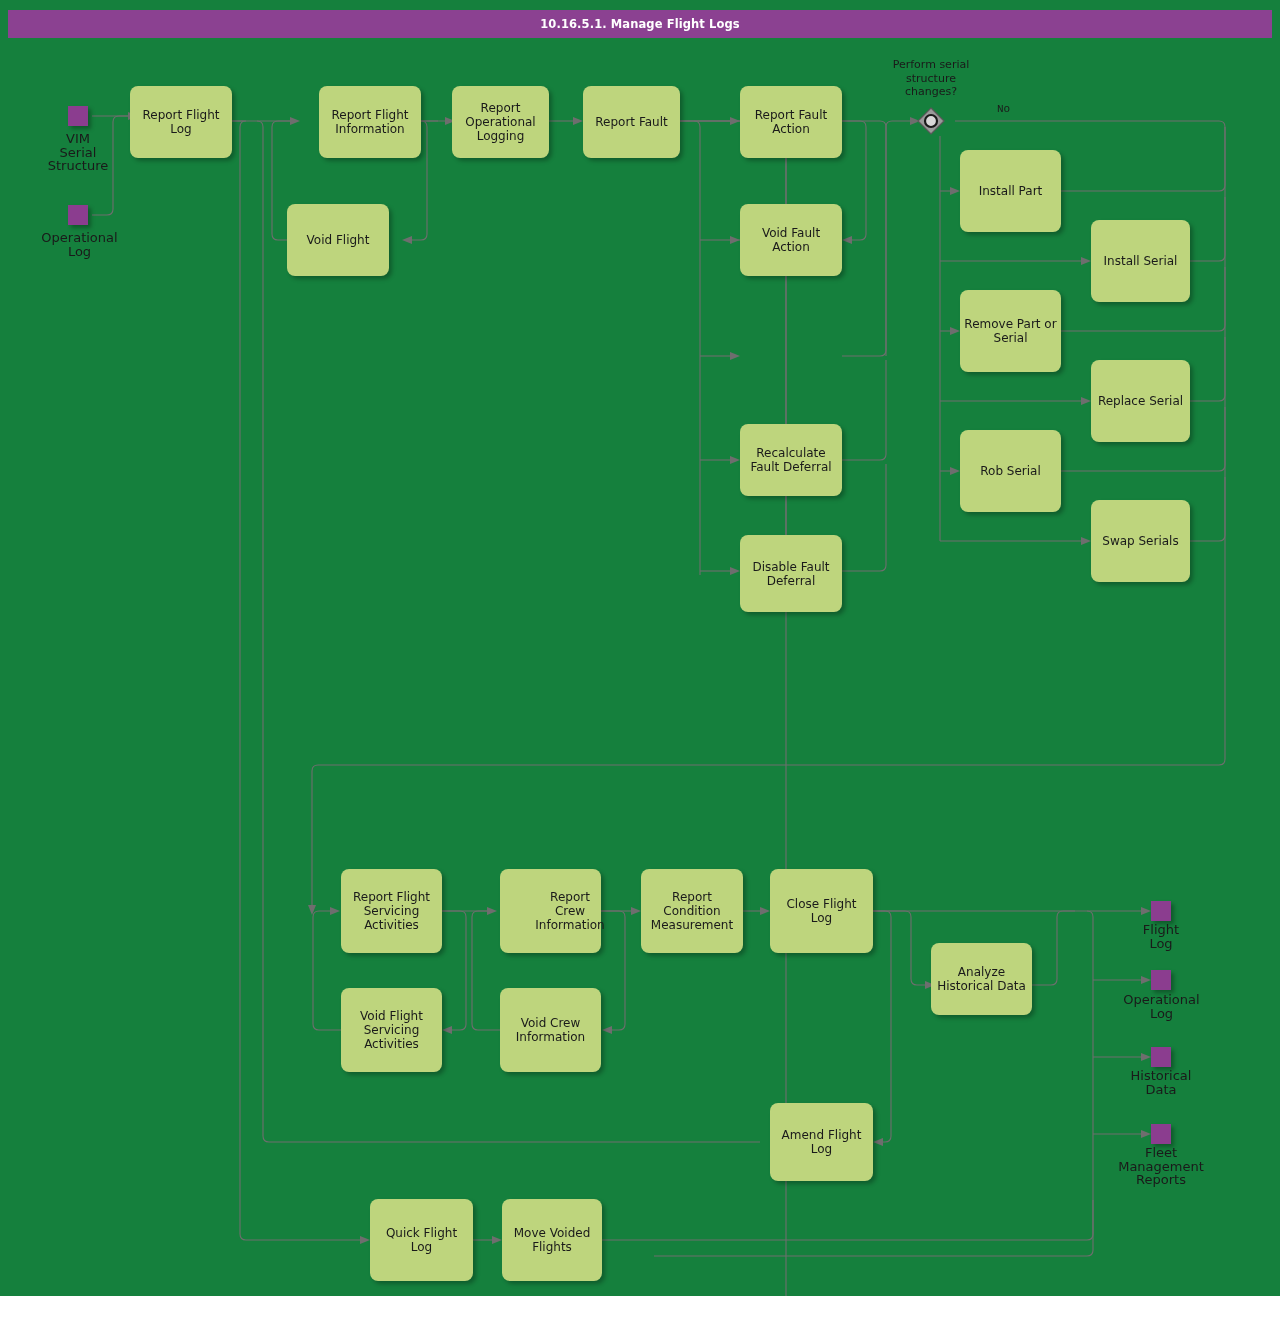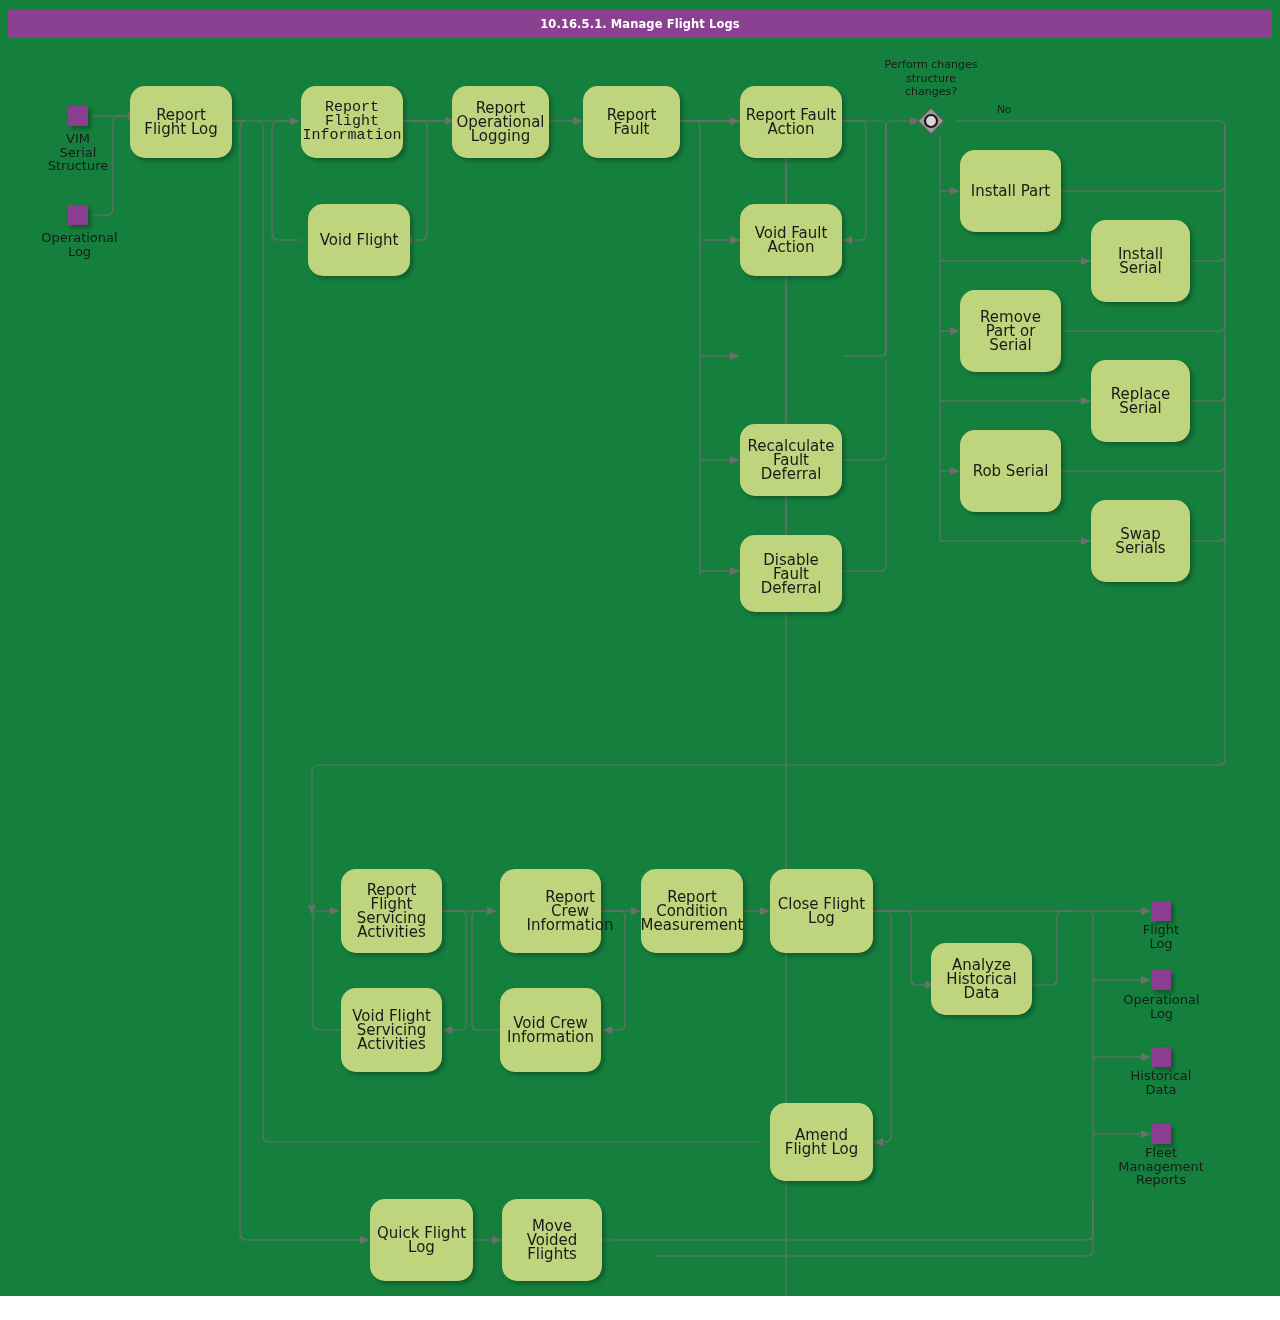--- a/index.html
+++ b/index.html
@@ -1,31 +1,31 @@
 <!DOCTYPE html>
 <html><head>
 <meta charset="utf-8">
 <style>
   html,body{margin:0;padding:0;background:#ffffff;}
   body{font-family:"DejaVu Sans",sans-serif;}
   #page{position:relative;width:1280px;height:1296px;background:#15803d;overflow:hidden;}
   #title-bar{position:absolute;left:8px;top:10px;width:1264px;height:28px;
     background:#8b4191;color:#ffffff;display:flex;align-items:center;justify-content:center;
     font-size:11.5px;font-weight:bold;letter-spacing:.1px;font-family:"DejaVu Sans",sans-serif;}
-  .node{position:absolute;background:#bed57d;border-radius:15px;
+  .node{position:absolute;background:#bed57d;border-radius:8px;
     box-shadow:3px 3px 4px rgba(0,0,0,0.28);
     display:flex;align-items:center;justify-content:center;text-align:center;
-    color:#1a1a1a;font-size:15px;line-height:14px;font-family:"DejaVu Sans",sans-serif;
+    color:#1a1a1a;font-size:12px;line-height:14px;font-family:"DejaVu Sans",sans-serif;
     padding:2px 4px;box-sizing:border-box;}
   .term{position:absolute;width:20px;height:20px;background:#8b3d8f;
     box-shadow:3px 3px 4px rgba(0,0,0,0.30);}
   .term-label{position:absolute;text-align:center;font-size:13px;line-height:13.5px;
     color:#1a1a1a;font-family:"DejaVu Sans",sans-serif;}
   .gw{position:absolute;width:30px;height:30px;}
-  .edge-label{position:absolute;font-size:11px;color:#1a1a1a;font-family:Liberation Sans, sans-serif;}
+  .edge-label{position:absolute;font-size:11px;color:#1a1a1a;font-family:Liberation Mono, monospace;}
   .gw-label{position:absolute;text-align:center;font-size:11px;line-height:13.5px;
     color:#1a1a1a;font-family:"DejaVu Sans",sans-serif;}
   svg#wires{position:absolute;left:0;top:0;width:1280px;height:1320px;pointer-events:none;}
   svg#wires path{fill:none;stroke:#6e6e6e;stroke-width:1.1;}
   svg#wires polygon{fill:#6e6e6e;}
 </style>
 </head>
 <body>
 
 <div id="page">
@@ -185,22 +185,22 @@
     <div>Structure</div>
   </div>
 
   <div class="term" style="left:68px;top:205px;"></div>
   <div class="term-label" style="left:32px;top:231px;width:95px;">
     <div>Operational</div>
     <div>Log</div>
   </div>
 
   <div class="node" style="left:130px;top:86px;width:102px;height:72px;">Report Flight Log</div>
-  <div class="node" style="left:301px;top:86px;width:102px;height:72px;font-family:Liberation Mono, monospace;">Report Flight Information</div>
-  <div class="node" style="left:308px;top:204px;width:102px;height:72px;">Void Flight</div>
+  <div class="node" style="left:319px;top:86px;width:102px;height:72px;">Report Flight Information</div>
+  <div class="node" style="left:287px;top:204px;width:102px;height:72px;">Void Flight</div>
   <div class="node" style="left:452px;top:86px;width:97px;height:72px;">Report Operational Logging</div>
   <div class="node" style="left:583px;top:86px;width:97px;height:72px;">Report Fault</div>
   <div class="node" style="left:740px;top:86px;width:102px;height:72px;">Report Fault Action</div>
   <div class="node" style="left:740px;top:204px;width:102px;height:72px;">Void Fault Action</div>
   <div class="node" style="left:740px;top:424px;width:102px;height:72px;">Recalculate Fault Deferral</div>
   <div class="node" style="left:740px;top:535px;width:102px;height:77px;">Disable Fault Deferral</div>
 
   <div class="node" style="left:960px;top:150px;width:101px;height:82px;">Install Part</div>
   <div class="node" style="left:1091px;top:220px;width:99px;height:82px;">Install Serial</div>
   <div class="node" style="left:960px;top:290px;width:101px;height:82px;">Remove Part or Serial</div>
@@ -219,21 +219,21 @@
   <div class="node" style="left:370px;top:1199px;width:103px;height:82px;">Quick Flight Log</div>
   <div class="node" style="left:502px;top:1199px;width:100px;height:82px;">Move Voided Flights</div>
 
   <div class="gw" style="left:916px;top:106px;">
     <svg viewBox="0 0 30 30" width="30" height="30">
       <polygon points="15,2 28,15 15,28 2,15" fill="#9a9a9a" stroke="#5a5a5a" stroke-width="1.2"></polygon>
       <circle cx="15" cy="15" r="6" fill="#d8d8d8" stroke="#1a1a1a" stroke-width="2.2"></circle>
     </svg>
   </div>
   <div class="gw-label" style="left:876px;top:58px;width:110px;">
-    <div>Perform changes</div>
+    <div>Perform serial</div>
     <div>structure</div>
     <div>changes?</div>
   </div>
   <div class="edge-label" style="left:997px;top:103px;">No</div>
 
   <div class="term" style="left:1151px;top:901px;"></div>
   <div class="term-label" style="left:1126px;top:923px;width:70px;">
     <div>Flight</div>
     <div>Log</div>
   </div>

